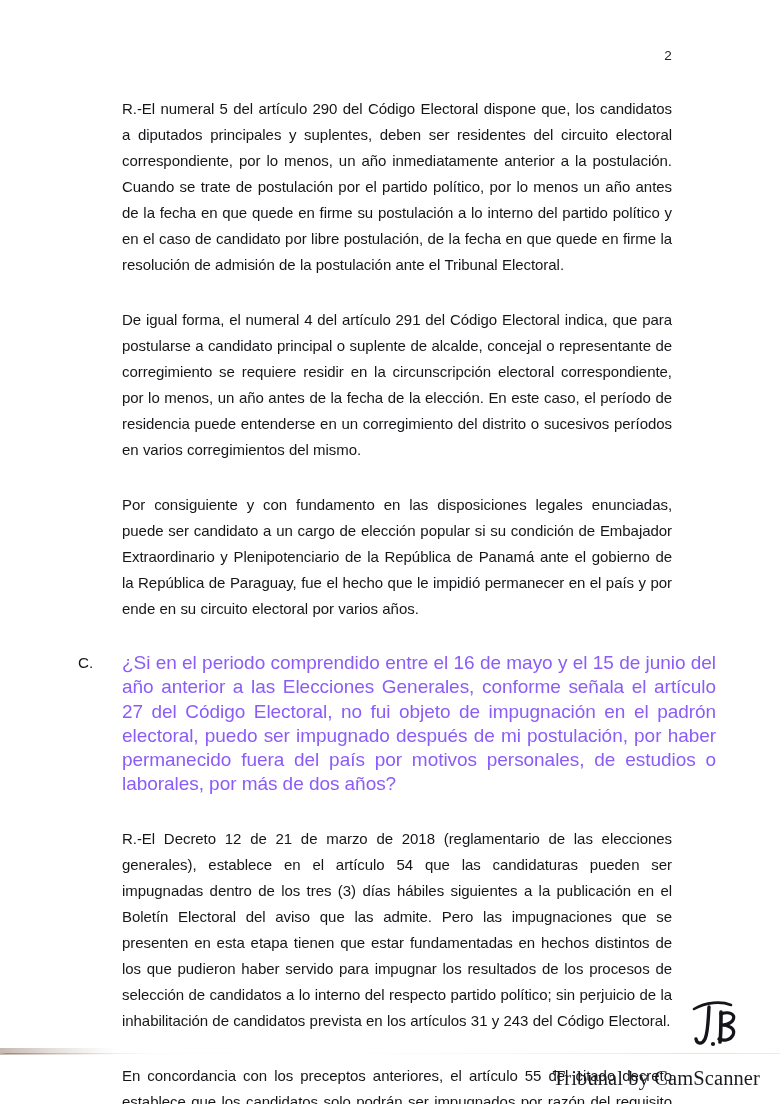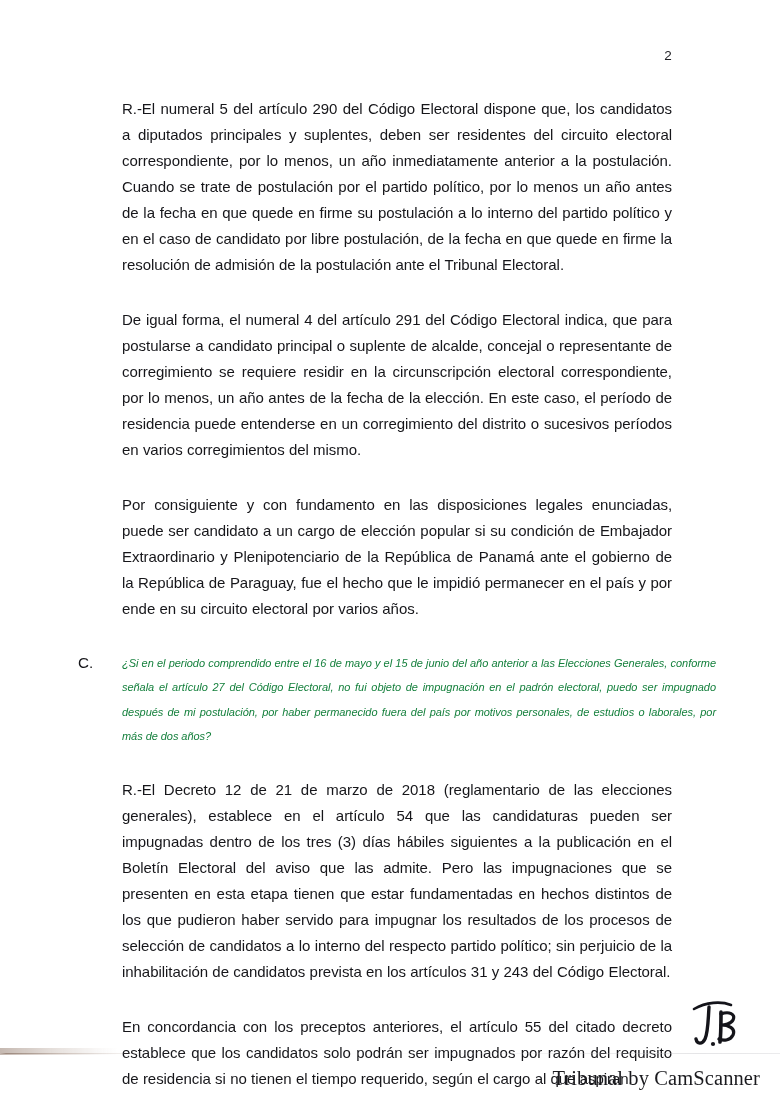--- a/index.html
+++ b/index.html
@@ -59,24 +59,23 @@
   .question-label {
     position: absolute;
     left: 0;
     top: 0;
     width: 34px;
     font-size: 15.2px;
     line-height: 24.3px;
     color: #16161a;
   }
   .question-text {
-    font-size: 11px;
+    font-size: 19px;
     line-height: 24.3px;
-    color: #15803d;
-    font-style: italic;
+    color: #8b5cf6;
     text-align: justify;
     text-justify: inter-word;
     margin: 0;
     letter-spacing: -0.05px;
   }
 
   
   .signature {
     position: absolute;
     left: 688px;

